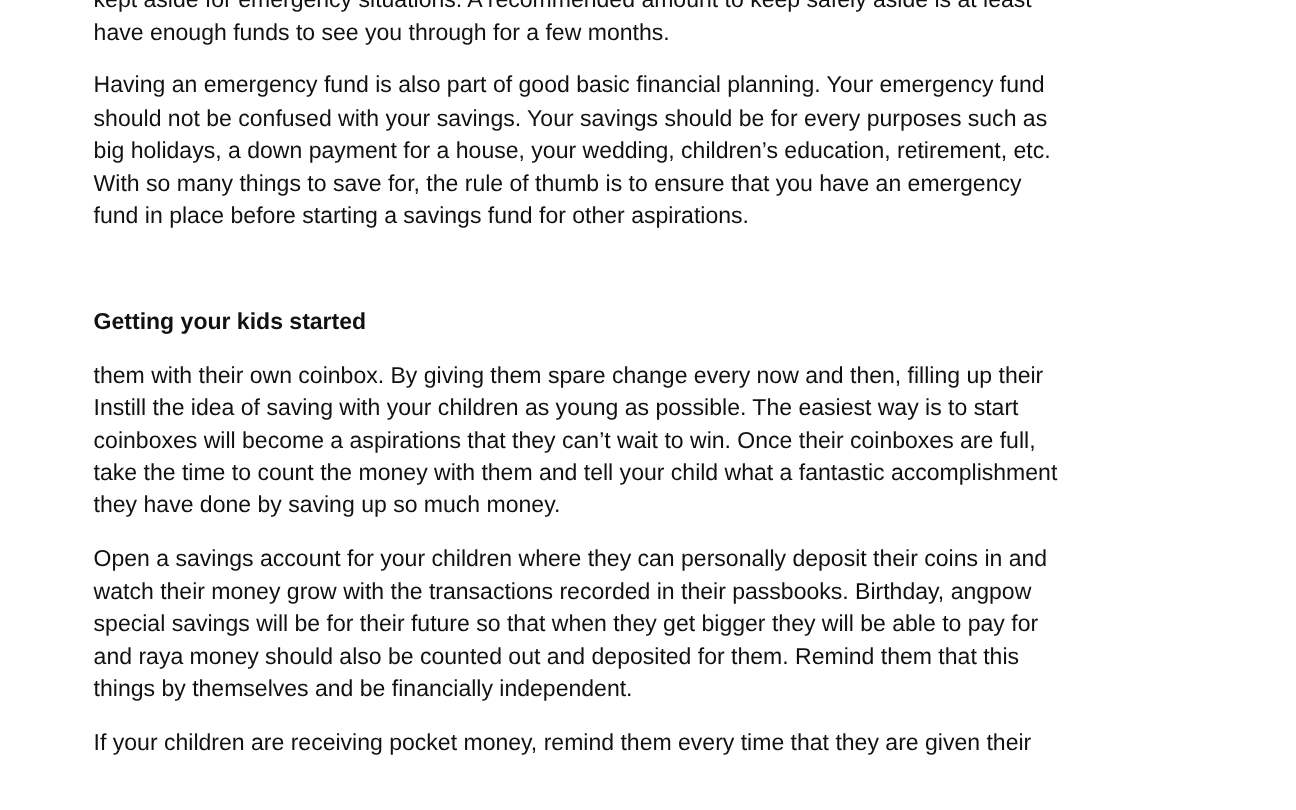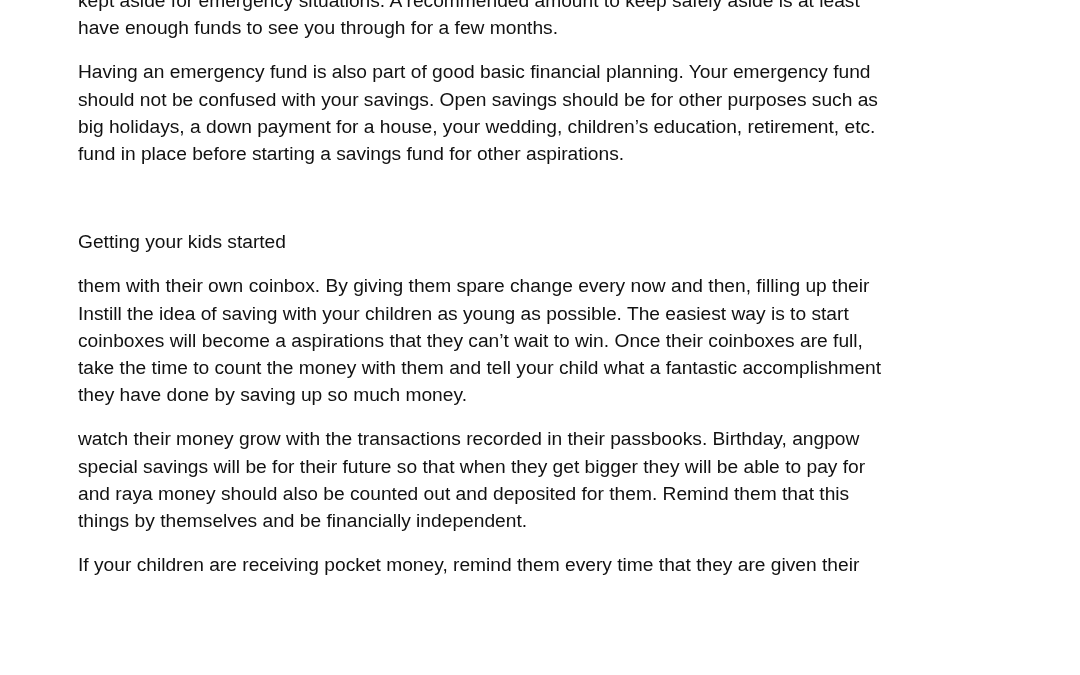--- a/index.html
+++ b/index.html
@@ -26,52 +26,54 @@
       line-height: 27.2px;
       margin: 0 0 17px 0;
       white-space: nowrap;
     }
     .para .line {
       display: block;
     }
     .heading {
       font-size: 19.2px;
       line-height: 27.2px;
-      font-weight: normal;
+      font-weight: bold;
       margin: 61px 0 17px 0;
     }
   </style>
 </head>
 <body>
 
 <div class="page">
 
   <p class="para">
     <span class="line">kept aside for emergency situations.  A recommended amount to keep safely aside is at least</span>
     <span class="line">have enough funds to see you through for a few months.</span>
   </p>
 
   <p class="para">
     <span class="line">Having an emergency fund is also part of good basic financial planning.  Your emergency fund</span>
-    <span class="line">should not be confused with your savings.  Open savings should be for other purposes such as</span>
+    <span class="line">should not be confused with your savings.  Your savings should be for every purposes such as</span>
     <span class="line">big holidays, a down payment for a house, your wedding, children’s education, retirement, etc.</span>
+    <span class="line">With so many things to save for, the rule of thumb is to ensure that you have an emergency</span>
     <span class="line">fund in place before starting a savings fund for other aspirations.</span>
   </p>
 
   <h2 class="heading">Getting your kids started</h2>
 
   <p class="para">
     <span class="line">them with their own coinbox.  By giving them spare change every now and then, filling up their</span>
     <span class="line">Instill the idea of saving with your children as young as possible.  The easiest way is to start</span>
     <span class="line">coinboxes will become a aspirations that they can’t wait to win.  Once their coinboxes are full,</span>
     <span class="line">take the time to count the money with them and tell your child what a fantastic accomplishment</span>
     <span class="line">they have done by saving up so much money.</span>
   </p>
 
   <p class="para">
+    <span class="line">Open a savings account for your children where they can personally deposit their coins in and</span>
     <span class="line">watch their money grow with the transactions recorded in their passbooks.  Birthday, angpow</span>
     <span class="line">special savings will be for their future so that when they get bigger they will be able to pay for</span>
     <span class="line">and raya money should also be counted out and deposited for them.  Remind them that this</span>
     <span class="line">things by themselves and be financially independent.</span>
   </p>
 
   <p class="para">
     <span class="line">If your children are receiving pocket money, remind them every time that they are given their</span>
   </p>
 

